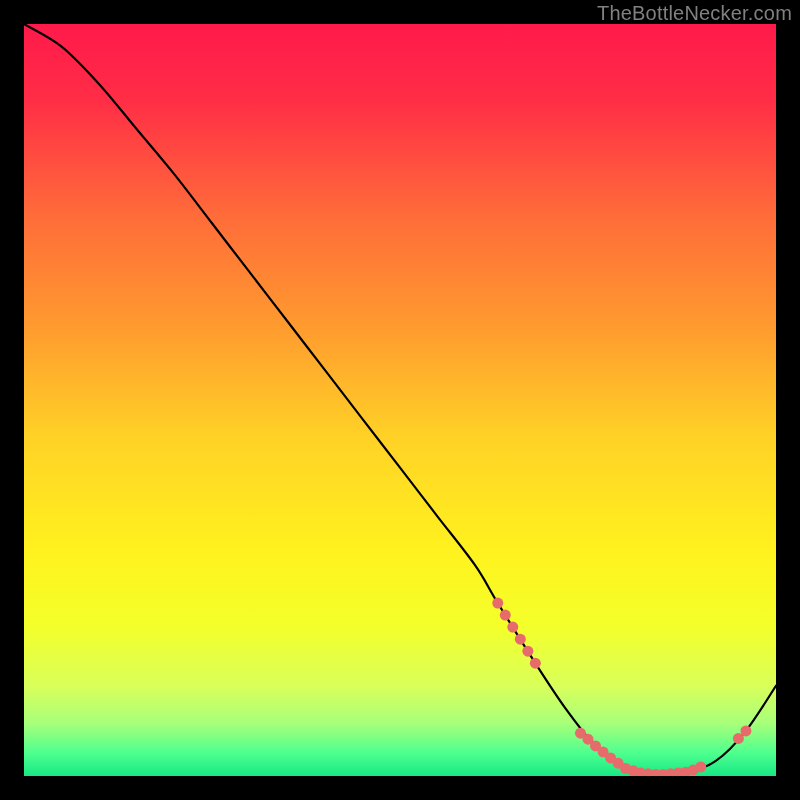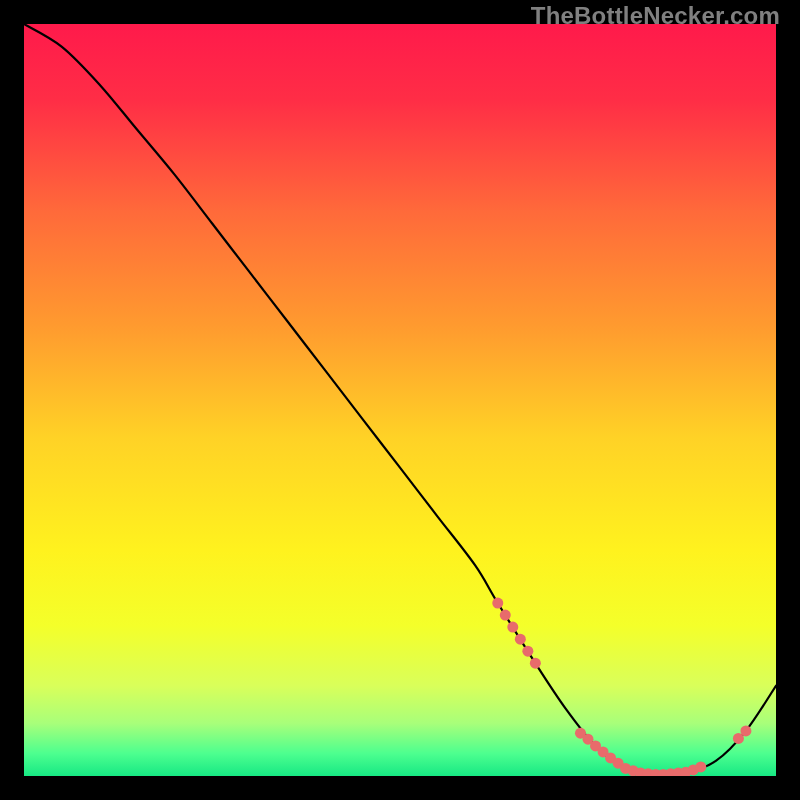--- a/index.html
+++ b/index.html
@@ -20,24 +20,24 @@
   .plot {
     position: absolute;
     left: 24px;
     top: 24px;
     width: 752px;
     height: 752px;
   }
   .attribution {
     position: absolute;
     top: 2px;
-    right: 20px;
+    right: 8px;
     color: #808080;
-    font-size: 24px;
-    font-weight: 700;
+    font-size: 20px;
+    font-weight: 400;
     letter-spacing: 0.2px;
   }
   svg { display: block; }
 </style>
 </head>
 <body>
 
 <div class="frame">
   <div class="attribution">TheBottleNecker.com</div>
 

